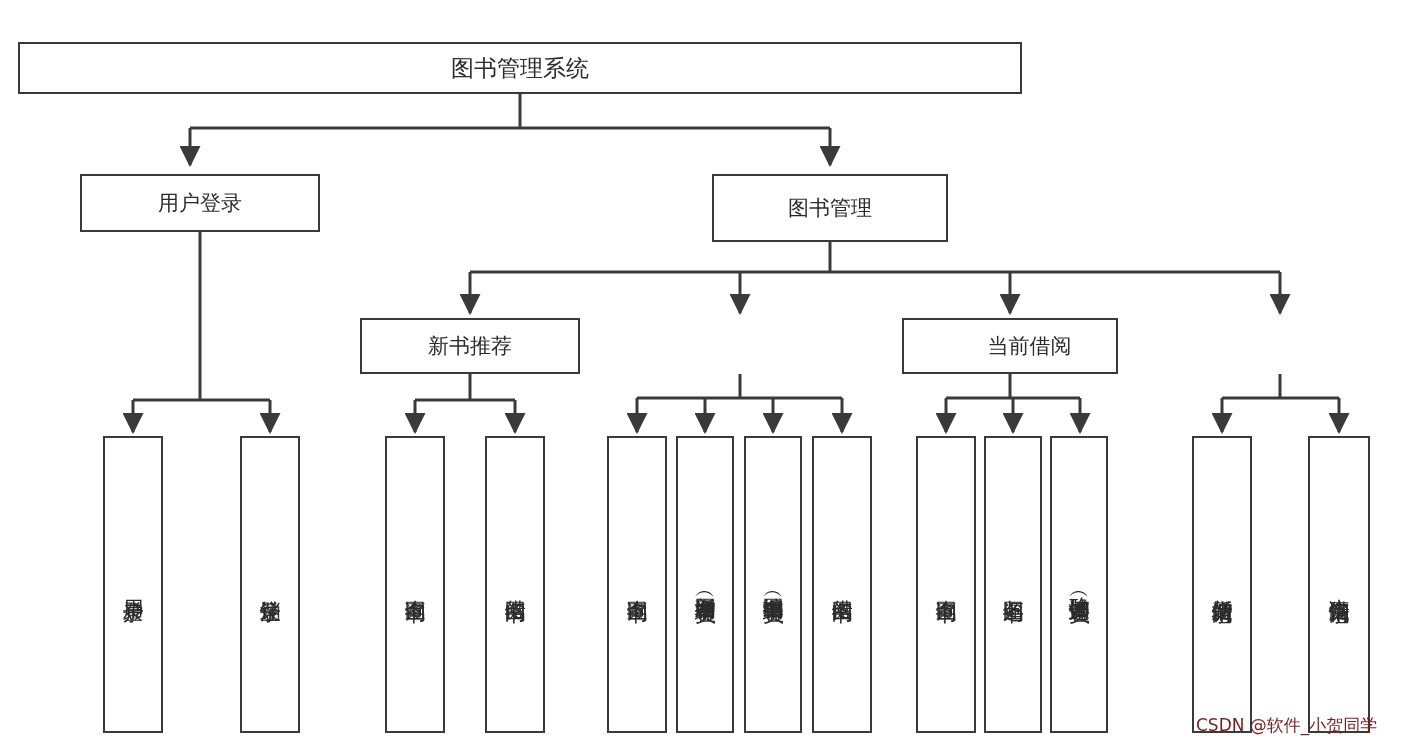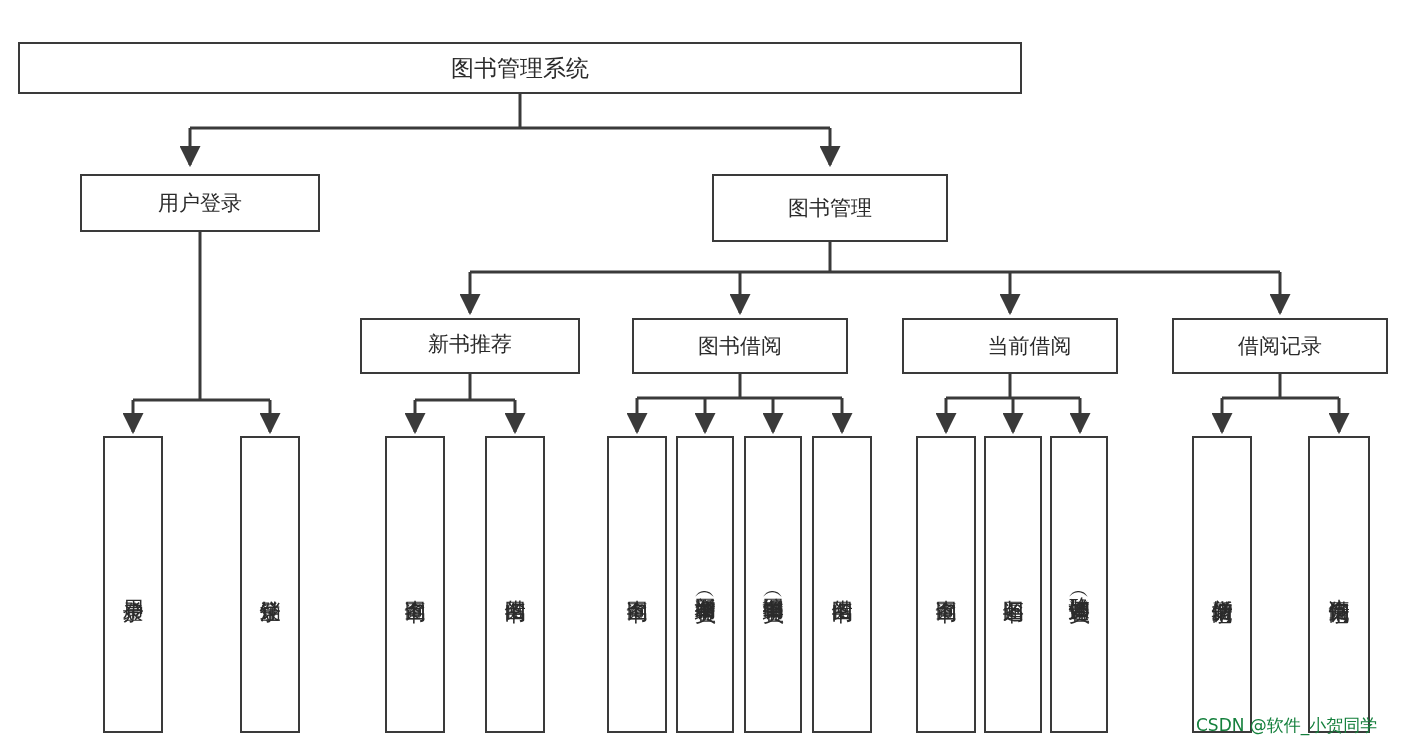--- a/index.html
+++ b/index.html
@@ -56,21 +56,21 @@
     writing-mode: vertical-rl;
     text-orientation: upright;
     white-space: pre-line;
     display: block;
   }
   .watermark {
     position: absolute;
     left: 1196px;
     top: 714px;
     font-size: 17px;
-    color: #15803d;
+    color: #7f1d1d;
     white-space: nowrap;
     font-family: "DejaVu Sans", "Liberation Sans", sans-serif;
   }
 </style>
 </head>
 <body>
 
 <div id="canvas">
 
   <svg id="edges" viewBox="0 0 1405 747" xmlns="http://www.w3.org/2000/svg">
@@ -127,31 +127,25 @@
     <span>图书管理系统</span>
   </div>
 
   <div class="node node-l1" style="left:80px; top:174px; width:240px; height:58px;">
     <span>用户登录</span>
   </div>
   <div class="node node-l1" style="left:712px; top:174px; width:236px; height:68px;">
     <span>图书管理</span>
   </div>
 
-  <div class="node node-l2" style="left:360px; top:318px; width:220px; height:56px;font-family:Liberation Mono, monospace;">
+  <div class="node node-l2" style="left:360px; top:318px; width:220px; height:56px;">
     <span>新书推荐</span>
-  </div>
-  <div class="node node-l2" style="left:632px; top:318px; width:216px; height:56px;">
-    <span>图书借阅</span>
   </div>
   <div class="node node-l2" style="left:902px; top:318px; width:216px; height:56px;padding-left:39px;">
     <span>当前借阅</span>
-  </div>
-  <div class="node node-l2" style="left:1172px; top:318px; width:216px; height:56px;">
-    <span>借阅记录</span>
   </div>
 
   <div class="node node-leaf" style="left:103px; top:436px; width:60px; height:297px;">
     <span class="vtext">用户登录</span>
   </div>
   <div class="node node-leaf" style="left:240px; top:436px; width:60px; height:297px;">
     <span class="vtext">注销登录</span>
   </div>
 
   <div class="node node-leaf" style="left:385px; top:436px; width:60px; height:297px;">

